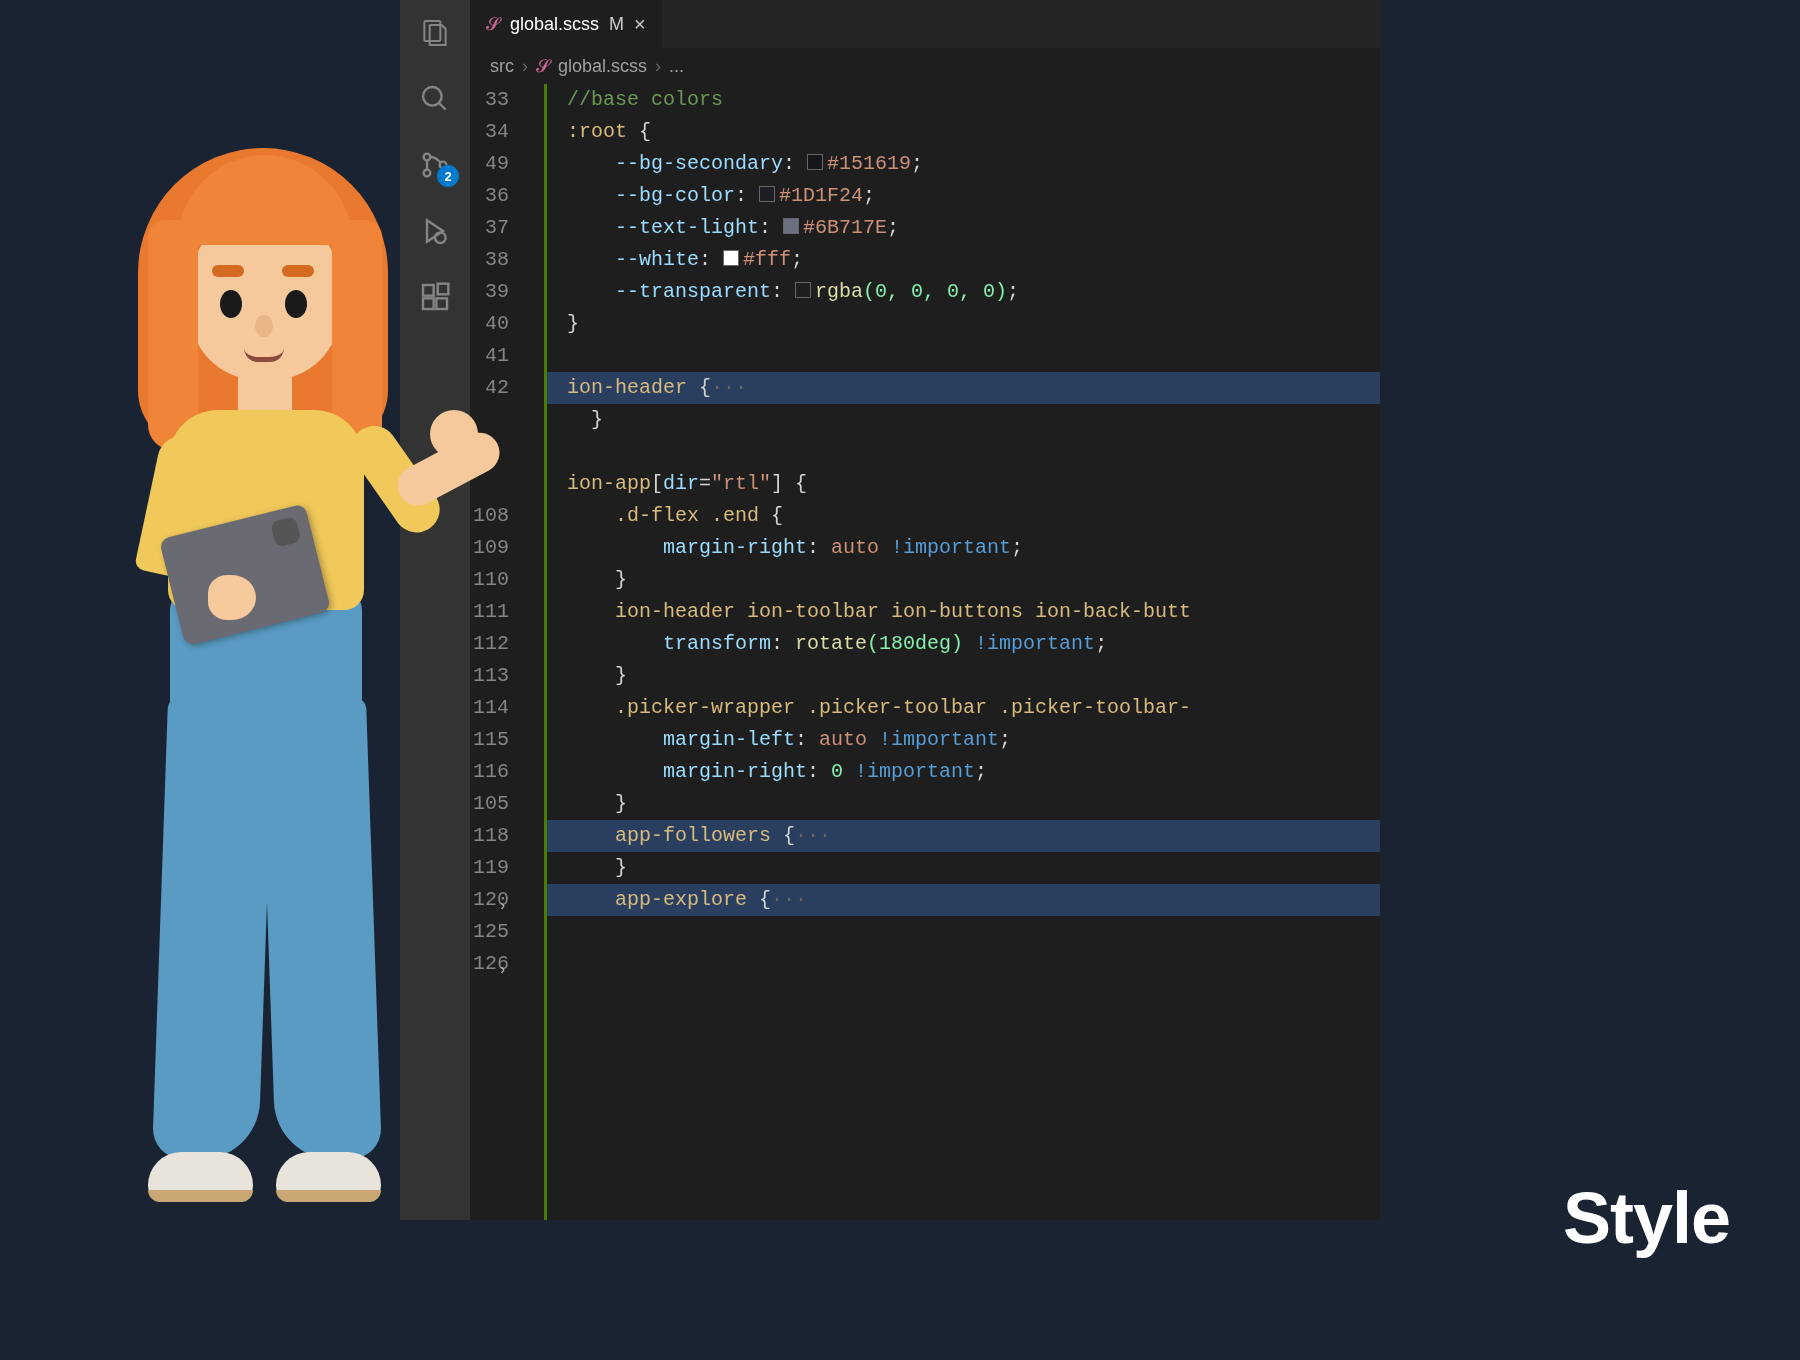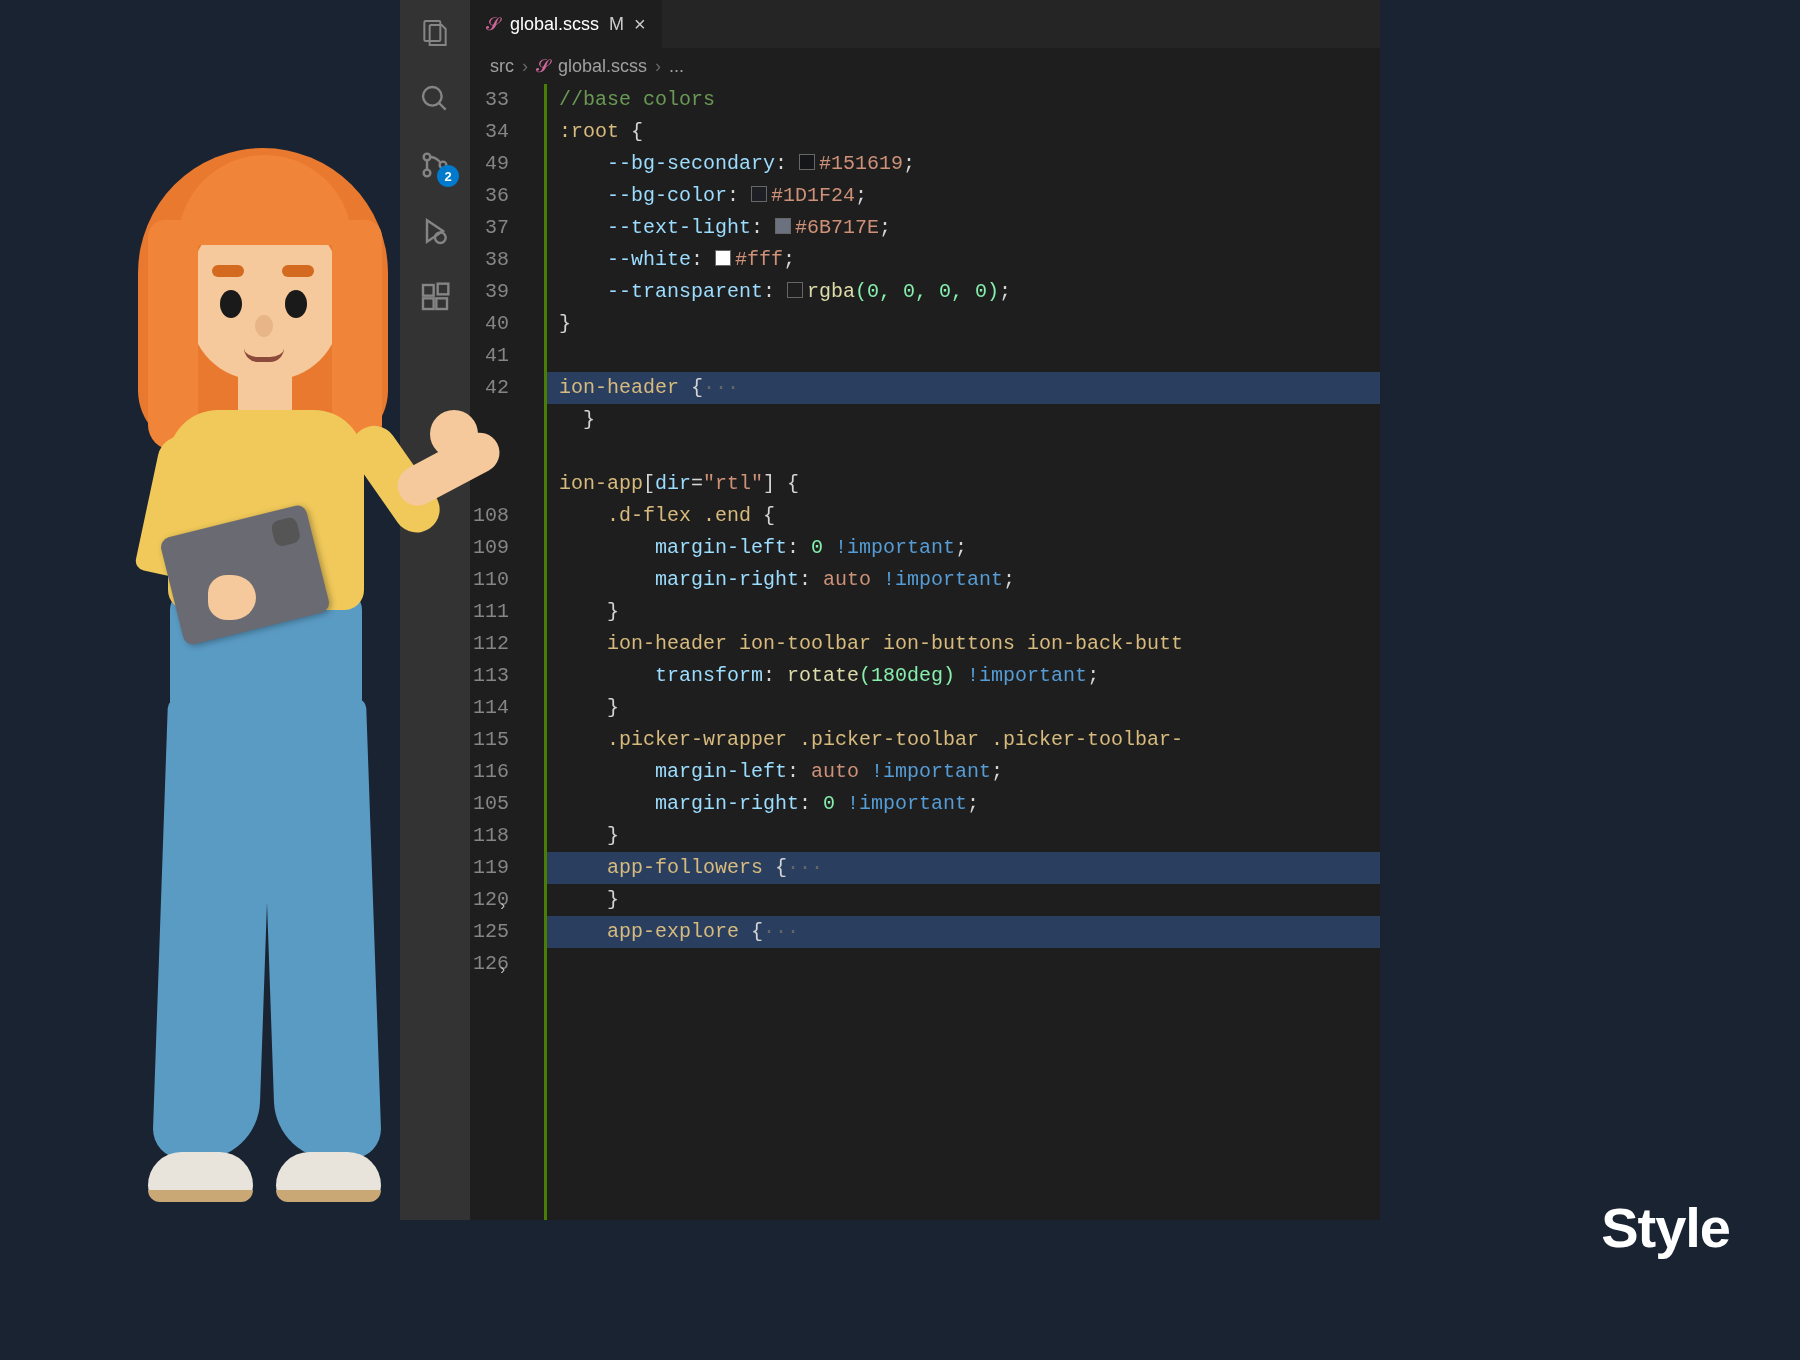--- a/index.html
+++ b/index.html
@@ -125,21 +125,21 @@
   cursor: pointer;
 }
 .code-content {
   flex: 1;
   background: #1e1e1e;
   position: relative;
   border-left: 3px solid #487e02;
 }
 .code-line {
   height: 32px;
-  padding-left: 12px;
+  padding-left: 20px;
   white-space: pre;
   color: #d4d4d4;
 }
 .code-line.highlight {
   background: #2a3f5f;
 }
 .tk-comment { color: #6a9955; }
 .tk-selector { color: #d7ba7d; }
 .tk-brace { color: #d4d4d4; }
 .tk-prop { color: #9cdcfe; }
@@ -162,21 +162,21 @@
 }
 .fold-marker { color: #666; }
 
 .title-block {
   position: absolute;
   right: 70px;
   bottom: 100px;
   text-align: right;
   color: #ffffff;
   font-weight: 600;
-  font-size: 56px;
+  font-size: 72px;
   line-height: 1.15;
   letter-spacing: -1px;
 }
 
 .character {
   position: absolute;
   left: 60px;
   top: 100px;
   width: 400px;
   height: 1200px;
@@ -387,21 +387,20 @@
         <div class="code-line">    <span class="tk-prop">--text-light</span><span class="tk-punct">: </span><span class="color-swatch" style="background:#6B717E"></span><span class="tk-value">#6B717E</span><span class="tk-punct">;</span></div>
         <div class="code-line">    <span class="tk-prop">--white</span><span class="tk-punct">: </span><span class="color-swatch" style="background:#fff"></span><span class="tk-value">#fff</span><span class="tk-punct">;</span></div>
         <div class="code-line">    <span class="tk-prop">--transparent</span><span class="tk-punct">: </span><span class="color-swatch" style="background:transparent"></span><span class="tk-func">rgba</span><span class="tk-num">(0, 0, 0, 0)</span><span class="tk-punct">;</span></div>
         <div class="code-line"><span class="tk-brace">}</span></div>
         <div class="code-line"></div>
         <div class="code-line highlight"><span class="tk-selector">ion-header</span><span class="tk-brace"> {</span><span class="fold-marker">···</span></div>
         <div class="code-line">  <span class="tk-brace">}</span></div>
         <div class="code-line"></div>
         <div class="code-line"><span class="tk-selector">ion-app</span><span class="tk-punct">[</span><span class="tk-attr">dir</span><span class="tk-punct">=</span><span class="tk-string">"rtl"</span><span class="tk-punct">]</span><span class="tk-brace"> {</span></div>
         <div class="code-line">    <span class="tk-selector">.d-flex .end</span><span class="tk-brace"> {</span></div>
-        <div class="code-line">        <span class="tk-prop">margin-left</span><span class="tk-punct">: </span><span class="tk-num">0</span><span class="tk-important"> !important</span><span class="tk-punct">;</span></div>
         <div class="code-line">        <span class="tk-prop">margin-right</span><span class="tk-punct">: </span><span class="tk-value">auto</span><span class="tk-important"> !important</span><span class="tk-punct">;</span></div>
         <div class="code-line">    <span class="tk-brace">}</span></div>
         <div class="code-line">    <span class="tk-selector">ion-header ion-toolbar ion-buttons ion-back-butt</span></div>
         <div class="code-line">        <span class="tk-prop">transform</span><span class="tk-punct">: </span><span class="tk-func">rotate</span><span class="tk-num">(180deg)</span><span class="tk-important"> !important</span><span class="tk-punct">;</span></div>
         <div class="code-line">    <span class="tk-brace">}</span></div>
         <div class="code-line">    <span class="tk-selector">.picker-wrapper .picker-toolbar .picker-toolbar-</span></div>
         <div class="code-line">        <span class="tk-prop">margin-left</span><span class="tk-punct">: </span><span class="tk-value">auto</span><span class="tk-important"> !important</span><span class="tk-punct">;</span></div>
         <div class="code-line">        <span class="tk-prop">margin-right</span><span class="tk-punct">: </span><span class="tk-num">0</span><span class="tk-important"> !important</span><span class="tk-punct">;</span></div>
         <div class="code-line">    <span class="tk-brace">}</span></div>
         <div class="code-line highlight">    <span class="tk-selector">app-followers</span><span class="tk-brace"> {</span><span class="fold-marker">···</span></div>

